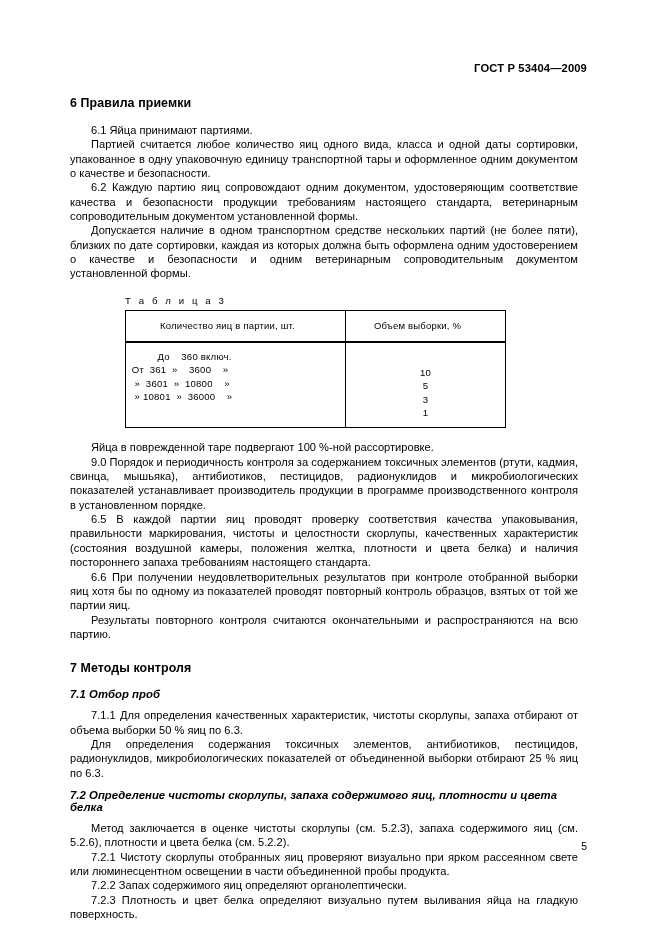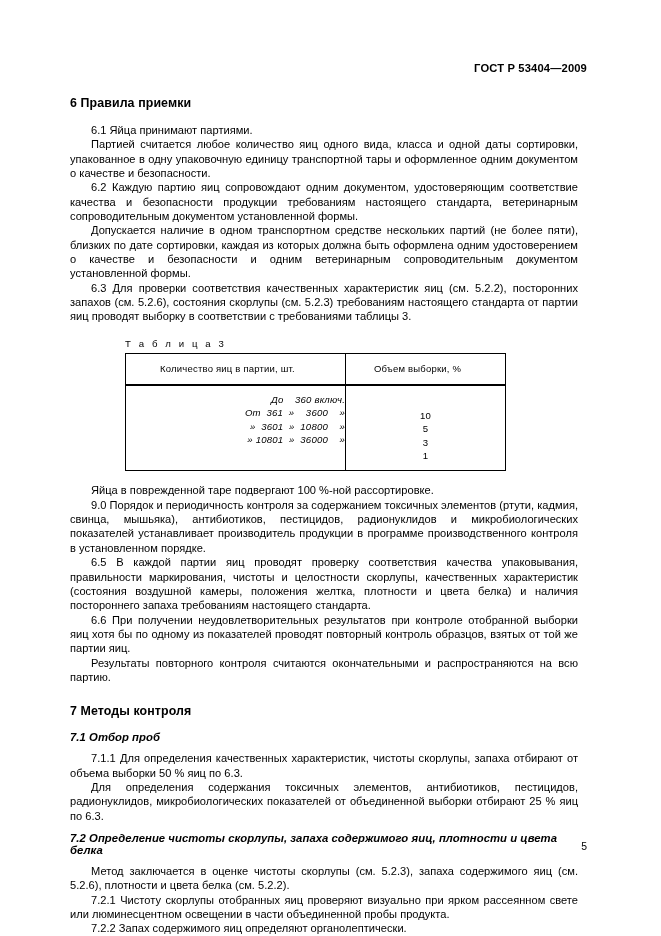--- a/index.html
+++ b/index.html
@@ -112,25 +112,24 @@
     letter-spacing: 0.2px;
   }
   table.t3 td:last-child { border-right: none; }
 
   .range-list {
     padding: 7px 0 8px 0;
     margin: 0;
   }
   .range-line {
     display: block;
-    text-align: right;
+    text-align: left;
     line-height: 13.4px;
     font-family: "Liberation Sans", sans-serif;
     white-space: pre;
-    font-style: italic;
   }
   .vals {
     padding: 23px 0 8px 0;
     margin: 0;
   }
   .val-line {
     display: block;
     text-align: center;
     line-height: 13.4px;
   }
@@ -151,21 +150,20 @@
   <div class="header">ГОСТ Р 53404—2009</div>
 
   <div class="content">
 
     <h2 class="clause-head">6  Правила приемки</h2>
 
     <p class="para">6.1  Яйца принимают партиями.</p>
     <p class="para">Партией считается любое количество яиц одного вида, класса и одной даты сортировки, упакован­ное в одну упаковочную единицу транспортной тары и оформленное одним документом о качестве и бе­зопасности.</p>
     <p class="para">6.2  Каждую партию яиц сопровождают одним документом, удостоверяющим соответствие качес­тва и безопасности продукции требованиям настоящего стандарта, ветеринарным сопроводительным документом установленной формы.</p>
     <p class="para">Допускается наличие в одном транспортном средстве нескольких партий (не более пяти), близких по дате сортировки, каждая из которых должна быть оформлена одним удостоверением о качестве и бе­зопасности и одним ветеринарным сопроводительным документом установленной формы.</p>
-    <p class="para">6.3  Для проверки соответствия качественных характеристик яиц (см. 5.2.2), посторонних запахов (см. 5.2.6), состояния скорлупы (см. 5.2.3) требованиям настоящего стандарта от партии яиц проводят выборку в соответствии с требованиями таблицы 3.</p>
 
     <div class="table-wrap">
       <div class="tbl-caption">Т а б л и ц а  3</div>
 
       <table class="t3">
         <colgroup>
             <col class="c1">
             <col class="c2">
           </colgroup>
         <thead>

